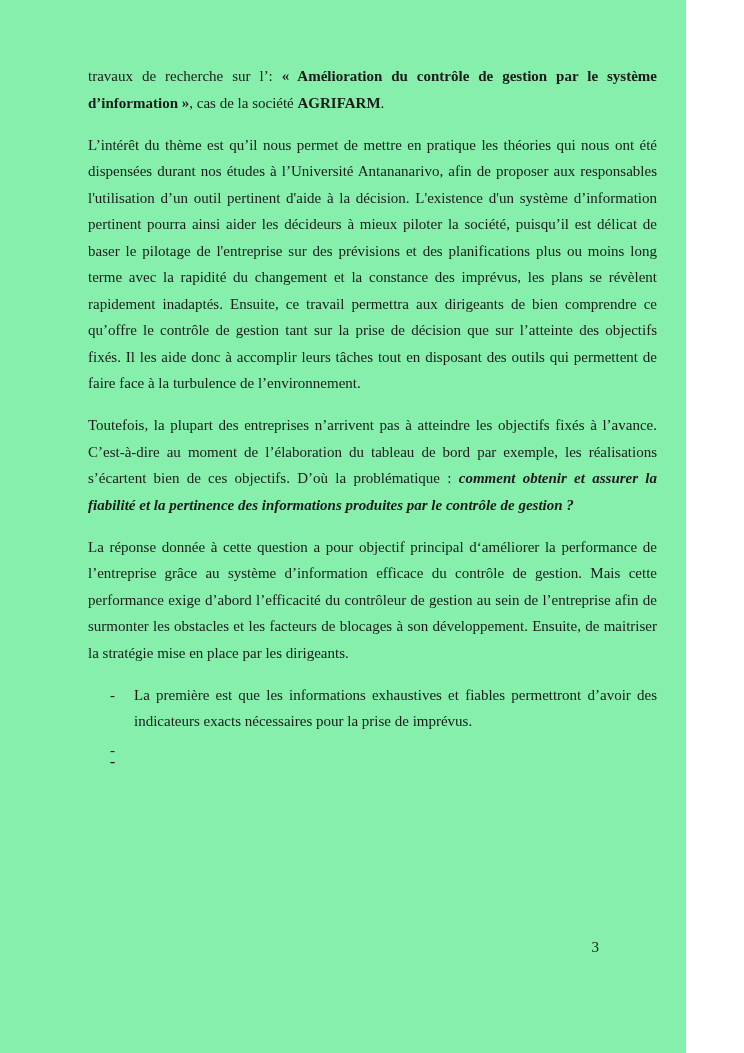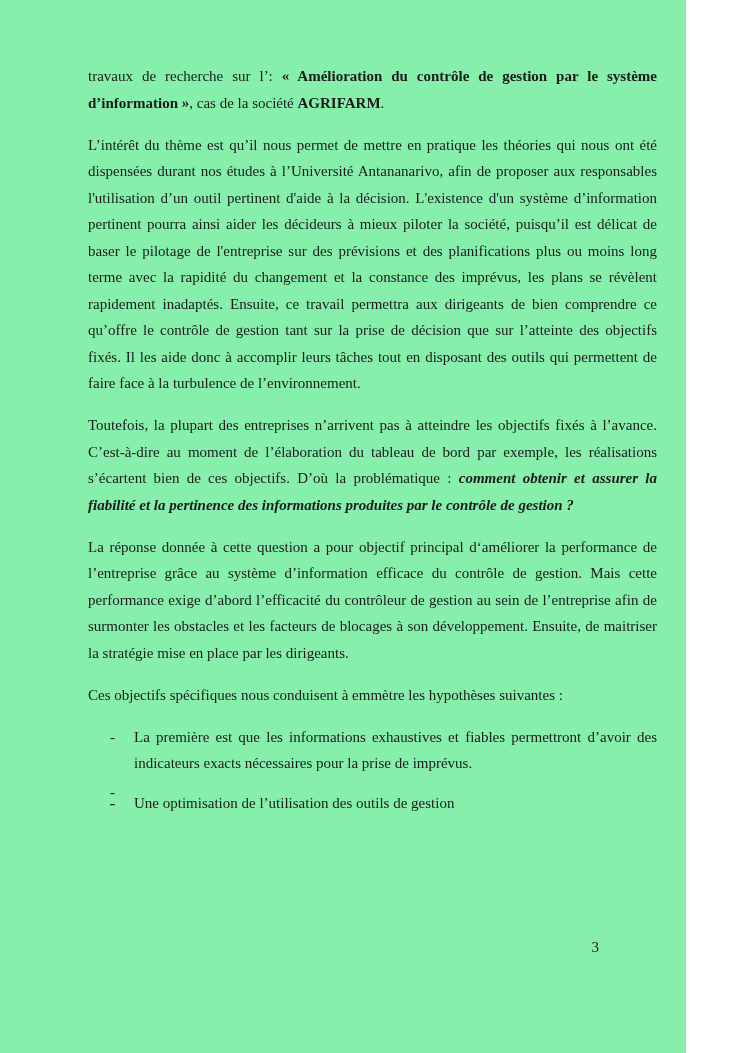--- a/index.html
+++ b/index.html
@@ -69,42 +69,38 @@
     </p>
 
     <p>
       <span>Toutefois, la plupart des entreprises n’arrivent pas à atteindre les objectifs fixés à l’avance. C’est-à-dire au moment de l’élaboration du tableau de bord par exemple, les réalisations s’écartent bien de ces objectifs. D’où la problématique : </span><span class="bi">comment obtenir et assurer la fiabilité et la pertinence des informations produites par le contrôle de gestion ?</span>
     </p>
 
     <p>
       <span>La réponse donnée à cette question a pour objectif principal d‘améliorer la performance de l’entreprise grâce au système d’information efficace du contrôle de gestion. Mais cette performance exige d’abord l’efficacité du contrôleur de gestion au sein de l’entreprise afin de surmonter les obstacles et les facteurs de blocages à son développement. Ensuite, de maitriser la stratégie mise en place par les dirigeants.</span>
     </p>
 
-    <p>
-      <span>Ces objectifs spécifiques nous conduisent à emmètre les hypothèses suivantes :</span>
-    </p>
 
     <div class="list">
       <div class="li">
         <span class="dash">-</span>
         <span>La première est que les informations exhaustives et fiables permettront d’avoir des indicateurs exacts nécessaires pour la prise de imprévus.</span>
       </div>
       <div class="li">
         <span class="dash">-</span>
       </div>
     </div>
 
 
     <div class="list">
       <div class="li">
         <span class="dash">-</span>
       </div>
       <div class="li">
         <span class="dash">-</span>
-        <span>Une optimisation de l’utilisation des outils de gestion</span>
       </div>
     </div>
 
   </div>
 
   <div class="page-footer">3</div>
 
 </div>
 
 </body></html>

